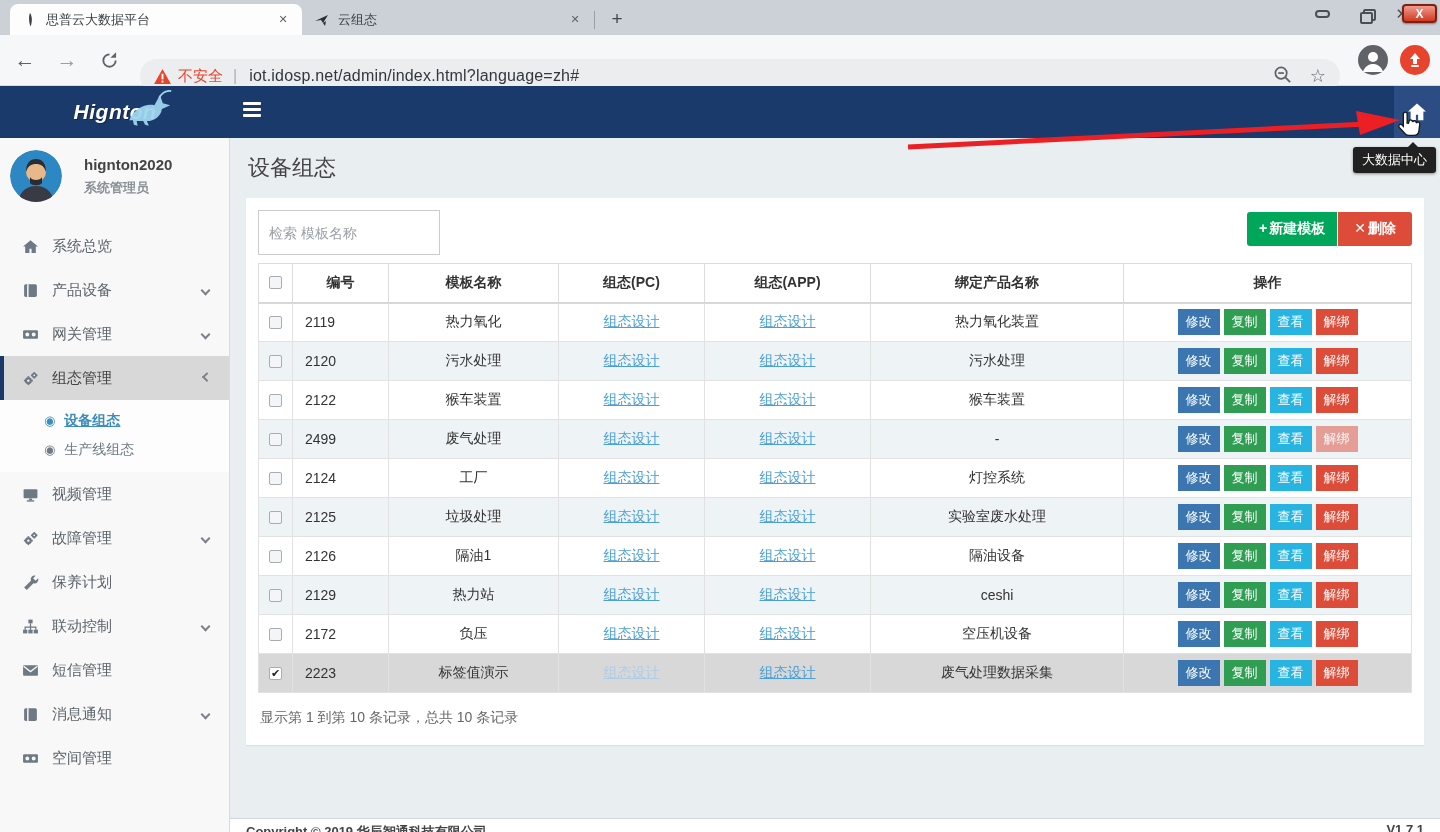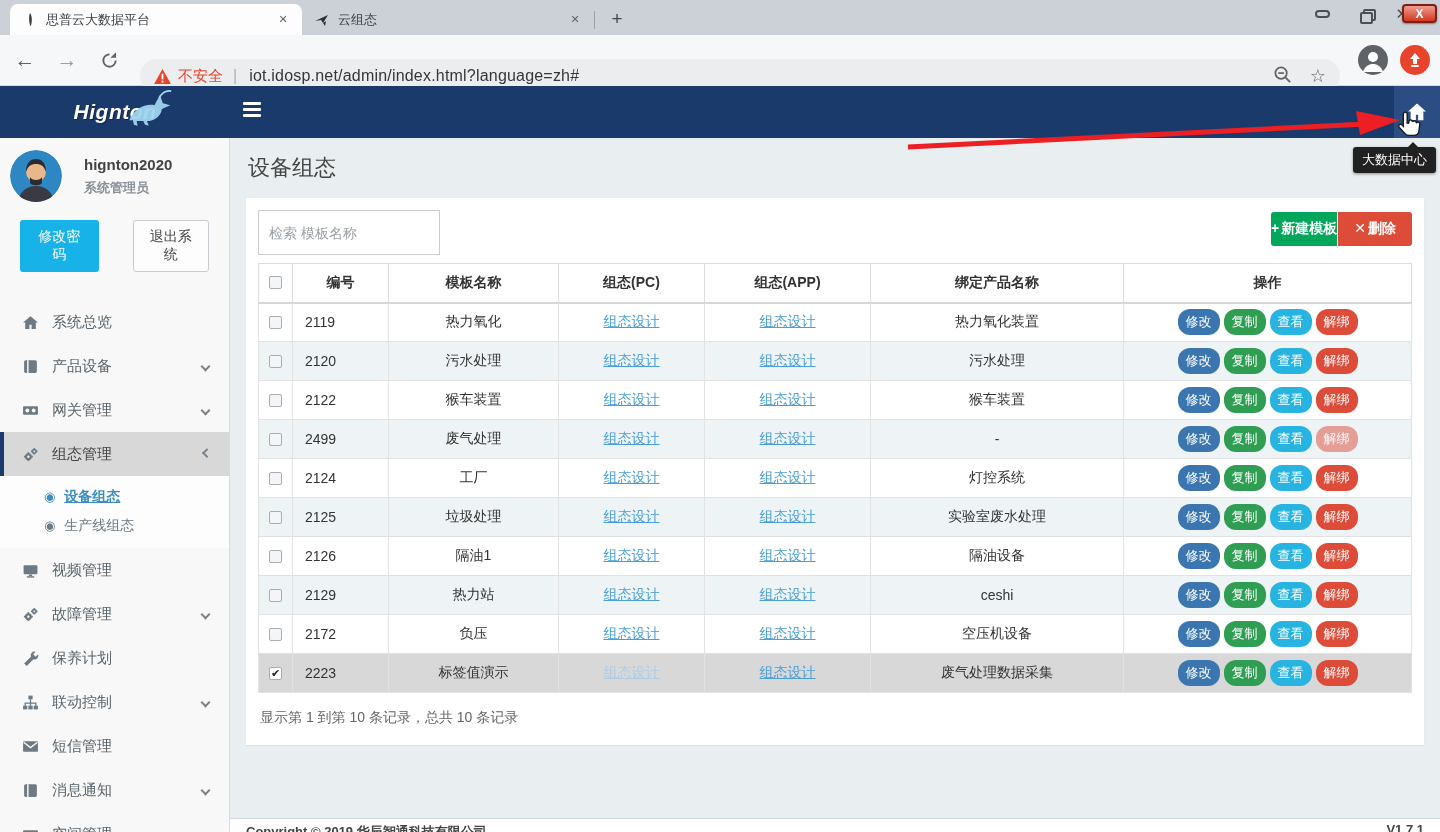--- a/index.html
+++ b/index.html
@@ -77,35 +77,35 @@
   .submenu-item.active .sm-label{text-decoration:underline;font-weight:bold;}
 
   
   .content{position:absolute;left:230px;top:138px;width:1210px;height:694px;background:var(--content-bg);padding:0 16px;}
   .page-title{font-size:22px;color:#444;font-weight:normal;margin:15px 0 0 2px;}
   .panel{background:#fff;margin-top:15px;padding:12px;box-shadow:0 1px 1px rgba(0,0,0,.05);}
   .panel-top{display:flex;align-items:flex-start;justify-content:space-between;margin-bottom:8px;}
   .search-input{width:182px;height:45px;border:1px solid #ccc;padding:0 10px;font-size:14px;color:#555;outline:none;background:#fff;}
   .search-input::placeholder{color:#9aa0a6;}
   .btn-group{display:flex;margin-top:2px;}
-  .btn-new{background:var(--green);color:#fff;border:none;font-size:14px;padding:8px 0;border-radius:3px 0 0 3px;cursor:pointer;font-weight:bold;}
+  .btn-new{background:var(--green);color:#fff;border:none;font-size:14px;padding:8px 12px;border-radius:3px 0 0 3px;cursor:pointer;font-weight:bold;}
   .btn-del{background:var(--red);color:#fff;border:none;font-size:14px;padding:8px 16px;border-radius:0 3px 3px 0;cursor:pointer;font-weight:bold;margin-left:1px;}
   .btn-ic{margin-right:2px;font-weight:bold;}
 
   table.grid{width:100%;border-collapse:collapse;table-layout:fixed;margin-top:6px;}
   .grid th{height:39px;font-size:14px;color:#333;border:1px solid #ddd;border-bottom:2px solid #d8d8d8;background:#fff;font-weight:bold;}
   .grid td{height:39px;font-size:14px;color:#333;border:1px solid #e2e2e2;text-align:center;}
   .grid td.cell-id{text-align:left;padding-left:12px;}
   .grid tr.striped td{background:var(--stripe);}
   .grid tr.selected td{background:var(--selected);}
   .cb{width:13px;height:13px;border:1px solid #a7adb3;border-radius:2px;background:#f4f5f6;margin:0 auto;display:flex;align-items:center;justify-content:center;font-size:11px;color:#222;cursor:pointer;}
   .cb.checked{background:#fff;}
   a.cfg-link{color:var(--link);text-decoration:underline;font-size:14px;cursor:pointer;}
   a.cfg-link.faded{color:var(--link-faded);}
-  .act-btn{display:inline-block;color:#fff;font-size:13px;padding:4px 8px;border-radius:12px;margin:0 2px;cursor:pointer;}
+  .act-btn{display:inline-block;color:#fff;font-size:13px;padding:4px 8px;border-radius:0;margin:0 2px;cursor:pointer;}
   .act-modify{background:var(--btn-modify);}
   .act-copy{background:var(--btn-copy);}
   .act-view{background:var(--btn-view);}
   .act-unbind{background:var(--btn-unbind);}
   .act-btn.faded{opacity:.5;}
   .pagination{font-size:14px;color:#666;padding:16px 2px 6px 2px;}
 
   
   .footer{position:absolute;left:230px;top:818px;width:1210px;height:40px;background:#fff;border-top:1px solid #d2d6de;padding:3px 16px;}
   .copyright{font-size:13px;font-weight:bold;color:#444;}
@@ -230,24 +230,20 @@
             <path d="M16 22c0-9 4-13 10-13s10 4 10 13c-2-6-5-8-10-8s-8 2-10 8z" fill="#2b2b33"></path>
             <path d="M20 27c1.5 4 10.5 4 12 0v6c-2 3-10 3-12 0z" fill="#2b2b33"></path>
             <path d="M8 52c2-12 10-16 18-16s16 4 18 16z" fill="#3a3a44"></path>
           </svg>
       </span>
       <span class="user-meta">
         <div class="user-name">hignton2020</div>
         <div class="user-role">系统管理员</div>
       </span>
     </div>
-    <div class="user-actions">
-      <button class="btn-pass">修改密码</button>
-      <button class="btn-logout">退出系统</button>
-    </div>
     <div class="menu">
         <div class="menu-item">
           <span class="mi-icon">
             <svg viewBox="0 0 16 16" fill="currentColor">
               <path d="M8 2L1 8h2v6h4v-4h2v4h4V8h2z"></path>
             </svg>
           </span>
           <span class="mi-label">系统总览</span>
         </div>
         <div class="menu-item">

